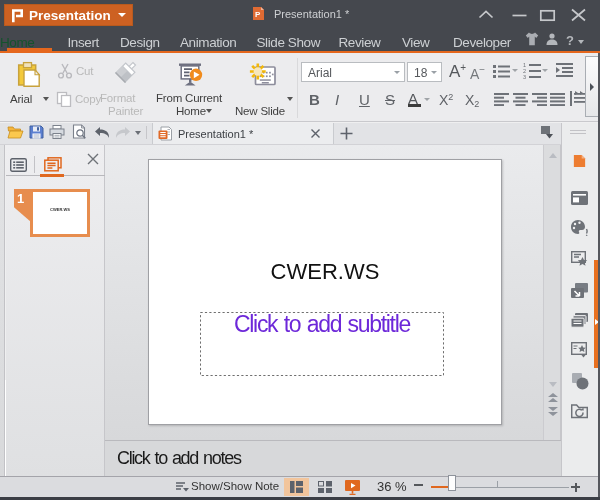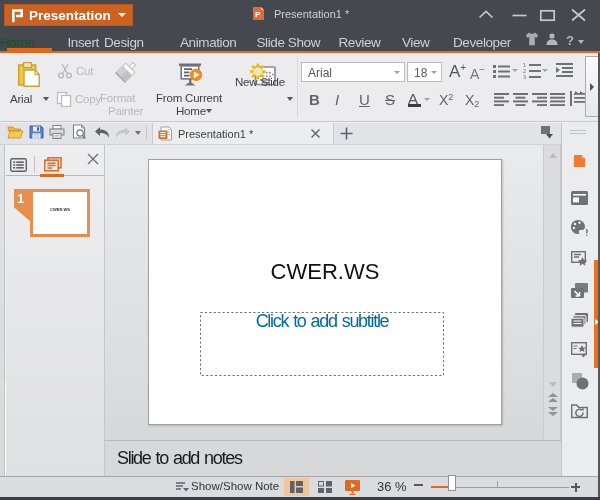--- a/index.html
+++ b/index.html
@@ -37,21 +37,21 @@
 #leftstrip{position:absolute;left:0;top:0;width:5px;height:331px;background:linear-gradient(#e2e3e5,#d8d9db);border-right:1px solid #c2c2c6;box-sizing:border-box;}
 #leftpanel{position:absolute;left:6px;top:0;width:99px;height:331px;background:linear-gradient(#eeeef0,#dfe0e2);border-right:1px solid #c6c6ca;box-sizing:border-box;}
 #editor{position:absolute;left:105px;top:0;width:438px;height:295px;background:linear-gradient(#eaebed,#d7d8da);}
 #slide{position:absolute;left:43px;top:14px;width:352px;height:264px;background:#fff;border:1px solid #9fa0a4;box-shadow:1px 1px 2px rgba(0,0,0,0.18);}
 #vscroll{position:absolute;left:543px;top:0;width:18px;height:295px;background:#dbdcde;border-left:1px solid #cbcbcf;border-right:1px solid #c6c6ca;box-sizing:border-box;}
 #notes{position:absolute;left:105px;top:295px;width:456px;height:36px;background:#d7d8da;border-top:1px solid #b9b9bd;box-sizing:border-box;}
 #rightpanel{position:absolute;left:561px;top:0;width:39px;height:331px;background:#ebeced;border-left:1px solid #c6c6ca;box-sizing:border-box;}
 
 #slidetitle{position:absolute;left:0;top:99px;width:352px;text-align:center;font-size:22px;color:#111;}
 #subbox{position:absolute;left:51px;top:152px;width:244px;height:64px;}
-#subtxt{position:absolute;left:0;top:-1px;width:100%;text-align:center;font-size:18px;letter-spacing:-1.3px;word-spacing:1.3px;color:#0369a1;}
+#subtxt{position:absolute;left:0;top:-1px;width:100%;text-align:center;font-size:23px;letter-spacing:-1.3px;word-spacing:1.3px;color:#6d28d9;}
 
 #statusbar{position:absolute;left:0;top:476px;width:600px;height:21px;background:#dbdcdf;border-top:1px solid #a4a4aa;box-sizing:border-box;}
 #bottomedge{position:absolute;left:0;top:497px;width:600px;height:3px;background:#3b3e45;}
 .sbtxt{font-size:12px;color:#333;}
 </style>
 </head>
 <body>
 <div id="app">
 
   <div id="topbar"></div>
@@ -77,21 +77,21 @@
     </svg>
   <svg class="winbtn" style="left:539px;width:17px;" viewBox="0 0 17 14">
       <rect x="1.8" y="2.8" width="13.4" height="9.4" fill="none" stroke="#c6c8cb" stroke-width="1.7"></rect>
     </svg>
   <svg class="winbtn" style="left:570px;width:17px;" viewBox="0 0 17 14">
       <path d="M2 1.5 l13 11 M15 1.5 l-13 11" stroke="#c6c8cb" stroke-width="1.7"></path>
     </svg>
 
   <div class="menu" style="left:0;color:#14532d;">Home</div>
   <div class="menu" style="left:67.5px;">Insert</div>
-  <div class="menu" style="left:104px;text-align:right;">Design</div>
+  <div class="menu" style="left:120px;text-align:right;">Design</div>
   <div class="menu" style="left:180px;">Animation</div>
   <div class="menu" style="left:256.5px;">Slide Show</div>
   <div class="menu" style="left:338.5px;">Review</div>
   <div class="menu" style="left:402px;">View</div>
   <div class="menu" style="left:453px;">Developer</div>
   <div id="home-ul"></div>
   <svg class="abs" style="left:525px;top:32px" width="14" height="14" viewBox="0 0 14 14">
       <path d="M4 0.5 L0.8 3.5 l2 2.4 L4.2 4.6 V13.2 h5.6 V4.6 L11.2 5.9 l2 -2.4 L10 0.5 c-0.9 1.1 -2 1.4 -3 1.4 s-2.1 -0.3 -3 -1.4 z" fill="#aaadb2"></path>
     </svg>
   <svg class="abs" style="left:545px;top:32px" width="14" height="14" viewBox="0 0 14 14">
@@ -163,21 +163,21 @@
           <rect x="20.1" y="14.4" width="1.7" height="1.7"></rect>
           <rect x="22.9" y="12.6" width="1.7" height="1.7"></rect>
           <rect x="10.8" y="18.3" width="11" height="1.5"></rect>
           <rect x="12.8" y="21" width="7" height="1.5"></rect>
         </g>
       <g stroke="#f2b70a" stroke-width="2.6">
           <path d="M8.8 2.6 v15.8 M0.9 10.5 h15.8 M3.2 4.9 l11.2 11.2 M14.4 4.9 L3.2 16.1"></path>
         </g>
       <circle cx="8.8" cy="10.5" r="4.2" fill="#f7e7bb"></circle>
     </svg>
-    <div class="abs rlabel" style="left:235px;top:76px;">New Slide</div>
+    <div class="abs rlabel" style="left:235px;top:105px;">New Slide</div>
     <div class="abs" style="left:287px;top:97px;width:0;height:0;border-left:3.5px solid transparent;border-right:3.5px solid transparent;border-top:4px solid #555;"></div>
     <div class="vline" style="left:297px;"></div>
 
     <div class="combo" style="left:301px;top:62px;width:104px;">
         <div class="ctxt">Arial</div>
         <div class="cdd"></div>
       </div>
     <div class="combo" style="left:407px;top:62px;width:35px;">
         <div class="ctxt">18</div>
         <div class="cdd"></div>
@@ -379,21 +379,21 @@
       <div class="abs" style="left:5px;top:8px;width:0;height:0;border-left:4px solid transparent;border-right:4px solid transparent;border-bottom:5px solid #b9bcc2;"></div>
       <div class="abs" style="left:5px;top:237px;width:0;height:0;border-left:4px solid transparent;border-right:4px solid transparent;border-top:5px solid #b9bcc2;"></div>
       <svg class="abs" style="left:4px;top:248px" width="10" height="10" viewBox="0 0 10 10">
           <path d="M0 4 l5 -4 l5 4 z M0 9 l5 -4 l5 4 z" fill="#8e939b"></path>
         </svg>
       <svg class="abs" style="left:4px;top:261px" width="10" height="10" viewBox="0 0 10 10">
           <path d="M0 1 l5 4 l5 -4 z M0 6 l5 4 l5 -4 z" fill="#8e939b"></path>
         </svg>
     </div>
     <div id="notes">
-        <div style="position:absolute;left:12px;top:7px;font-size:18px;letter-spacing:-1.3px;word-spacing:1.3px;color:#1a1a1a;">Slide to add notes</div>
+        <div style="position:absolute;left:12px;top:7px;font-size:18px;letter-spacing:-1.3px;word-spacing:1.3px;color:#1a1a1a;">Click to add notes</div>
       </div>
     <div id="rightpanel">
 
       <svg class="abs" style="left:11px;top:8px" width="13" height="16" viewBox="0 0 15 16">
           <path d="M1 1 h9 l4 4 v10 h-13 z" fill="#ed7d31"></path>
           <path d="M10 1 l4 4 h-4 z" fill="#f5b183"></path>
         </svg>
       <svg class="abs" style="left:9px;top:46px" width="17" height="14" viewBox="0 0 17 14">
           <rect x="0" y="0" width="17" height="14" rx="1.5" fill="#6e7278"></rect>
           <rect x="2" y="3" width="13" height="1.6" fill="#fff"></rect>

